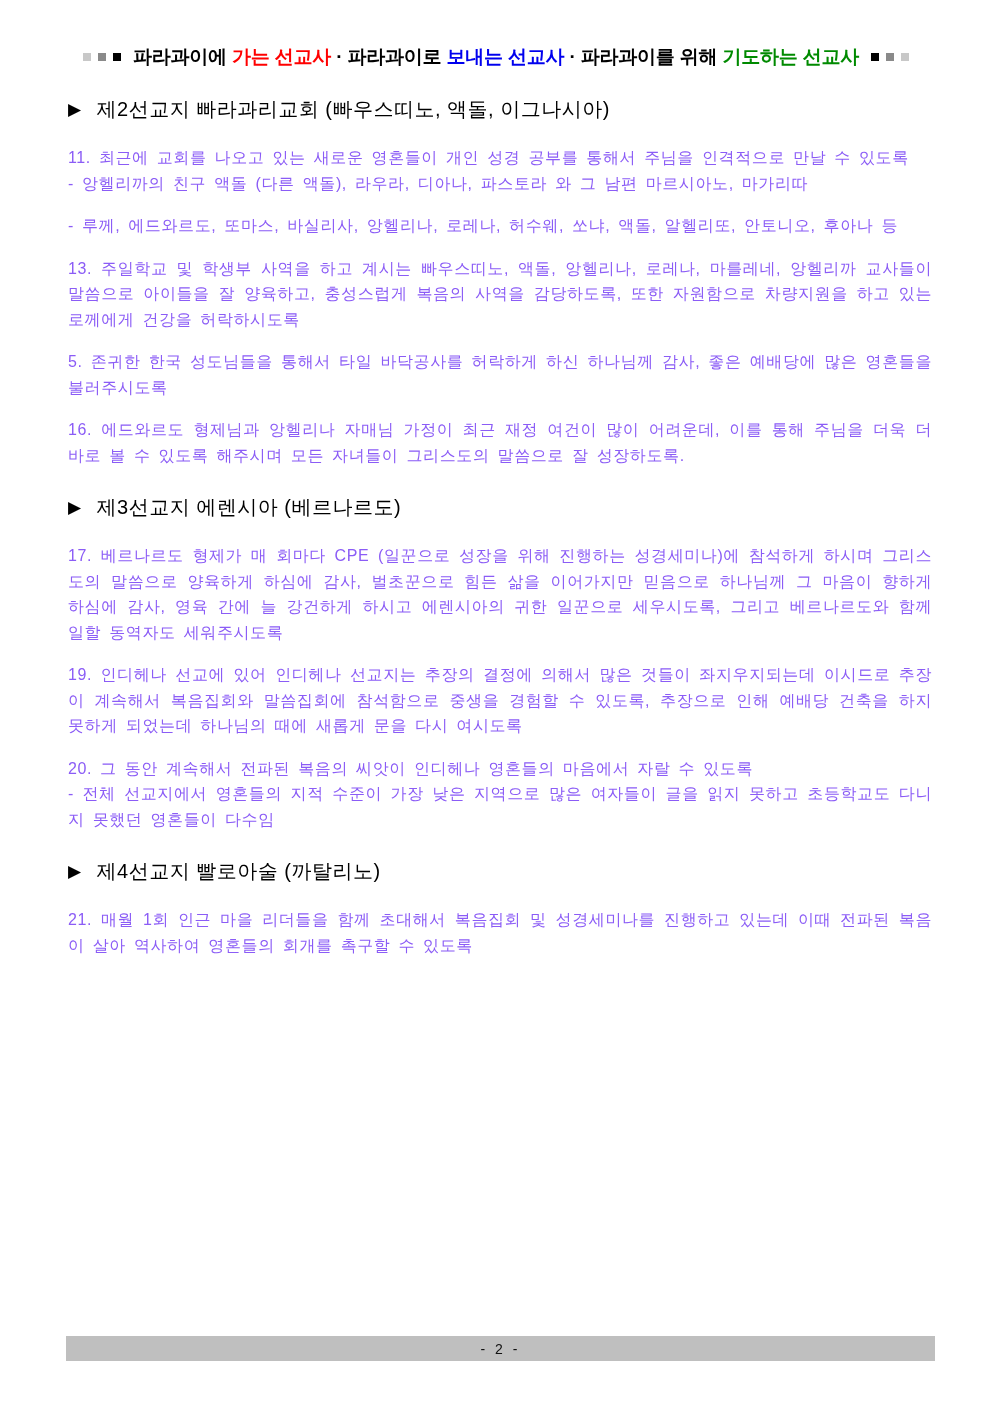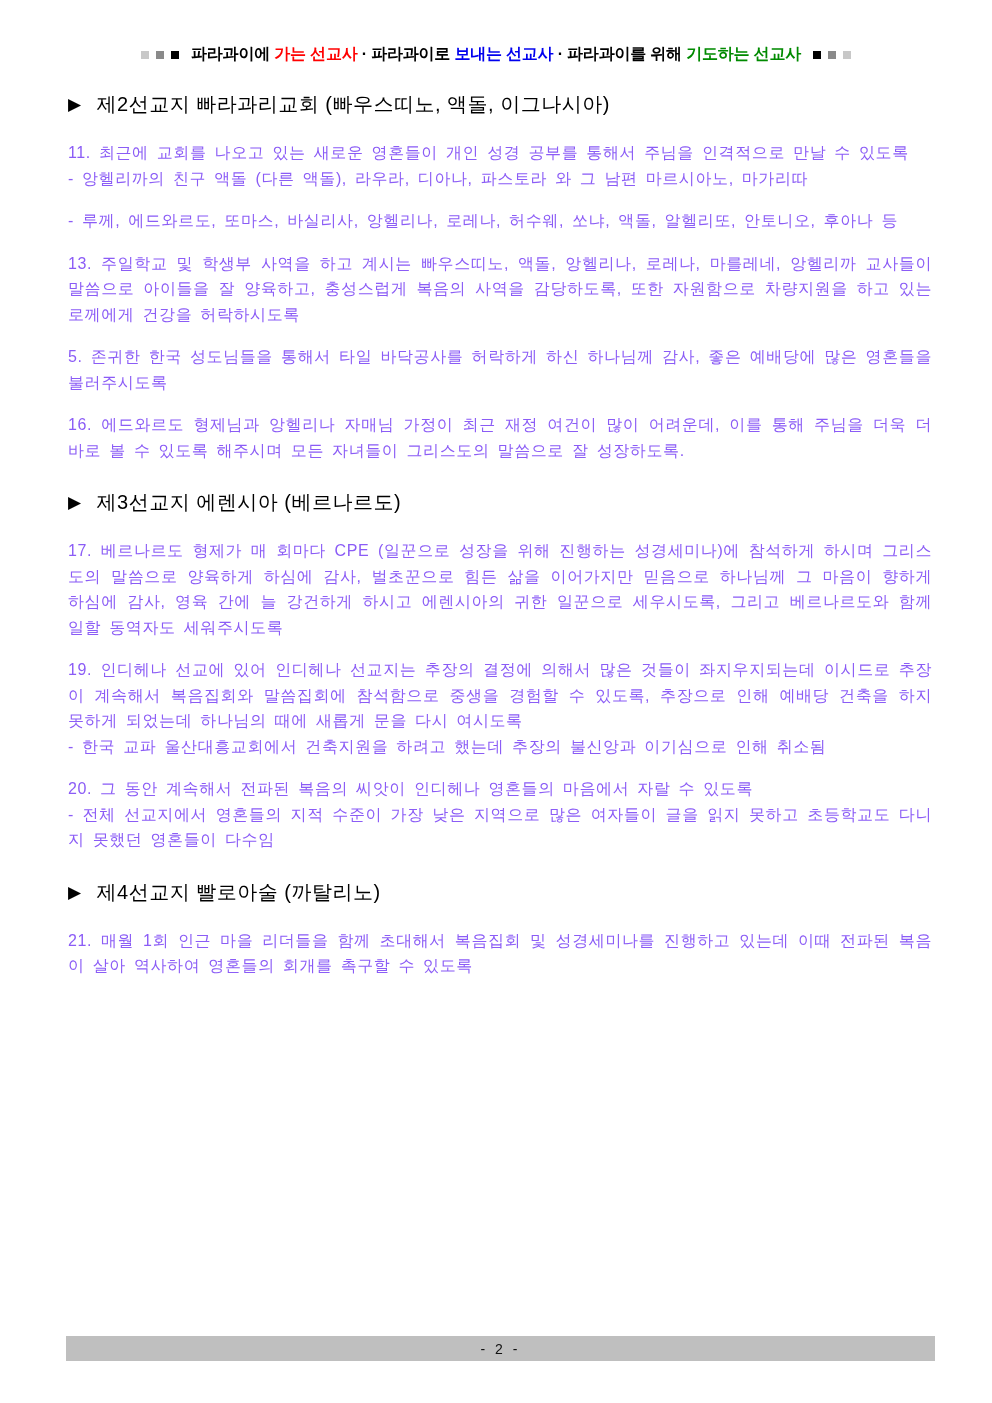--- a/index.html
+++ b/index.html
@@ -20,21 +20,21 @@
     overflow: hidden;
     background: #ffffff;
   }
   .top-header {
     padding-top: 44px;
     display: flex;
     justify-content: center;
     align-items: center;
     gap: 12px;
     font-weight: bold;
-    font-size: 16px;
+    font-size: 19px;
     letter-spacing: -0.2px;
     white-space: nowrap;
   }
   .squares {
     display: inline-flex;
     gap: 7px;
     align-items: center;
   }
   .sq {
     width: 8px;
@@ -129,21 +129,20 @@
       </div>
       <div class="section-heading">
         <span class="marker">▶</span>
         <span>제3선교지 에렌시아 (베르나르도)</span>
       </div>
       <div class="item">
         <p>17. 베르나르도 형제가 매 회마다 CPE (일꾼으로 성장을 위해 진행하는 성경세미나)에 참석하게 하시며 그리스도의 말씀으로 양육하게 하심에 감사, 벌초꾼으로 힘든 삶을 이어가지만 믿음으로 하나님께 그 마음이 향하게 하심에 감사, 영육 간에 늘 강건하게 하시고 에렌시아의 귀한 일꾼으로 세우시도록, 그리고 베르나르도와 함께 일할 동역자도 세워주시도록</p>
       </div>
       <div class="item">
         <p>19. 인디헤나 선교에 있어 인디헤나 선교지는 추장의 결정에 의해서 많은 것들이 좌지우지되는데 이시드로 추장이 계속해서 복음집회와 말씀집회에 참석함으로 중생을 경험할 수 있도록, 추장으로 인해 예배당 건축을 하지 못하게 되었는데 하나님의 때에 새롭게 문을 다시 여시도록</p>
-        <p>- 한국 교파 울산대흥교회에서 건축지원을 하려고 했는데 추장의 불신앙과 이기심으로 인해 취소됨</p>
       </div>
       <div class="item">
         <p>20. 그 동안 계속해서 전파된 복음의 씨앗이 인디헤나 영혼들의 마음에서 자랄 수 있도록</p>
         <p>- 전체 선교지에서 영혼들의 지적 수준이 가장 낮은 지역으로 많은 여자들이 글을 읽지 못하고 초등학교도 다니지 못했던 영혼들이 다수임</p>
       </div>
       <div class="section-heading">
         <span class="marker">▶</span>
         <span>제4선교지 빨로아술 (까탈리노)</span>
       </div>
       <div class="item">

